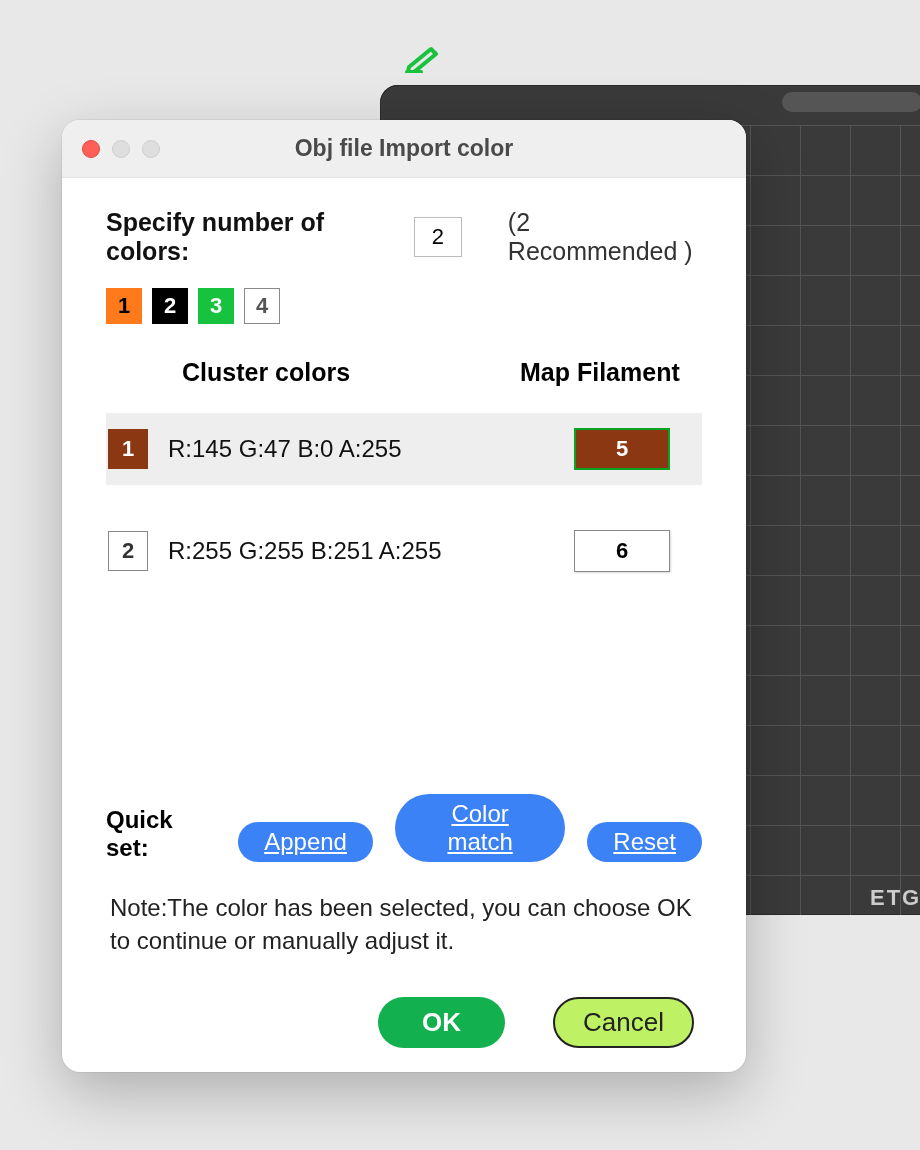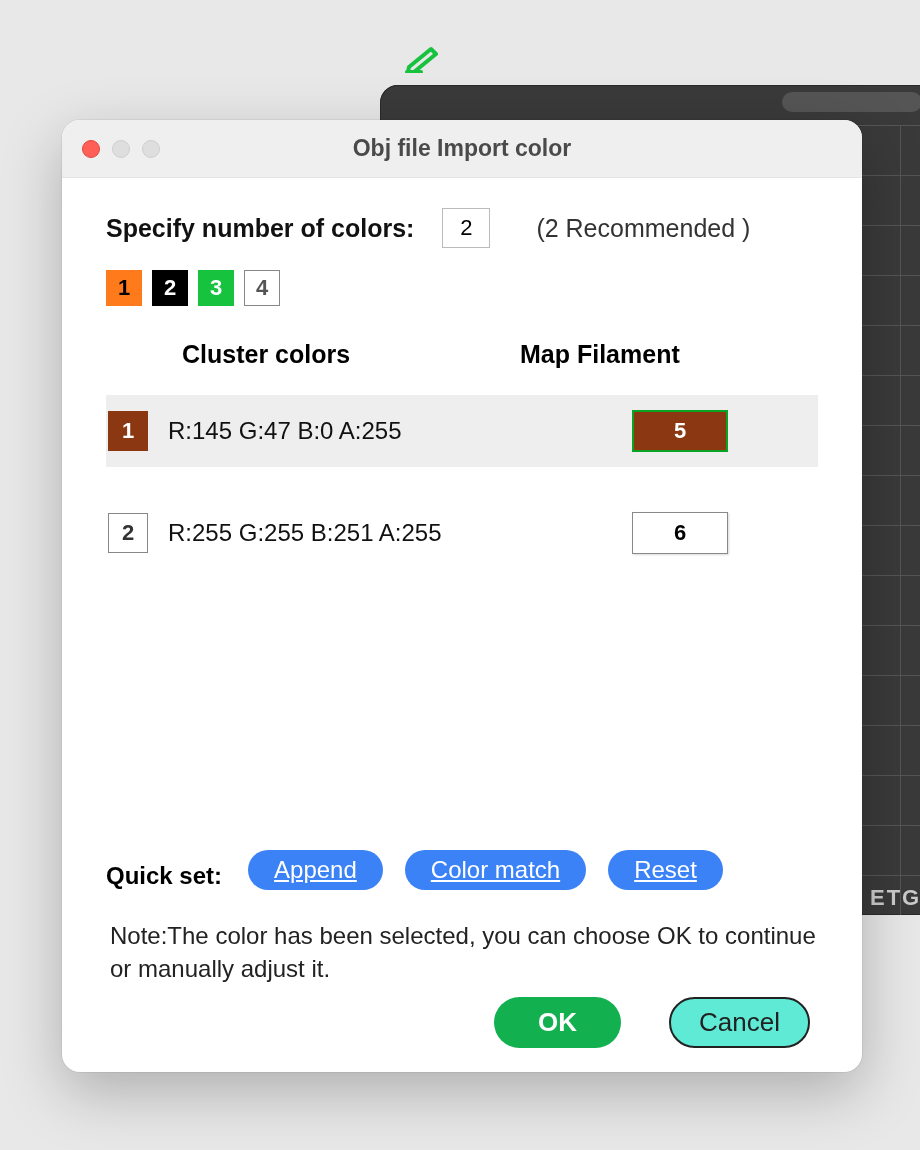--- a/index.html
+++ b/index.html
@@ -52,21 +52,21 @@
     position:absolute;
     top: 45px; left: 405px;
     width: 36px; height: 28px;
   }
 
   
   .dialog {
     position: absolute;
     top: 120px;
     left: 62px;
-    width: 800px;
+    width: 684px;
     height: 952px;
     background: #fff;
     border-radius: 18px;
     box-shadow: 0 20px 60px rgba(0,0,0,.25), 0 0 0 1px rgba(0,0,0,.05);
     display: flex;
     flex-direction: column;
   }
 
   .titlebar {
     height: 58px;
@@ -220,21 +220,21 @@
     padding: 6px 26px;
     cursor:pointer;
     text-decoration:underline;
   }
 
   .note {
     font-size: 24px;
     color:#222;
     line-height:1.35;
     margin-top: 6px;
-    margin-bottom: 12px;
+    margin-bottom: 40px;
     padding-left: 4px;
   }
 
   .footer-btns {
     display:flex;
     justify-content:flex-end;
     gap: 48px;
     align-items:center;
     padding-right: 8px;
   }
@@ -242,21 +242,21 @@
     background:#13b04f;
     color:#fff;
     border:none;
     border-radius: 999px;
     font-size: 26px;
     font-weight:600;
     padding: 10px 44px;
     cursor:pointer;
   }
   .btn-cancel {
-    background:#5eead4;
+    background:#bef264;
     color:#222;
     border: 2px solid #222;
     border-radius: 999px;
     font-size: 26px;
     font-weight:500;
     padding: 8px 28px;
     cursor:pointer;
   }
 </style>
 </head>

